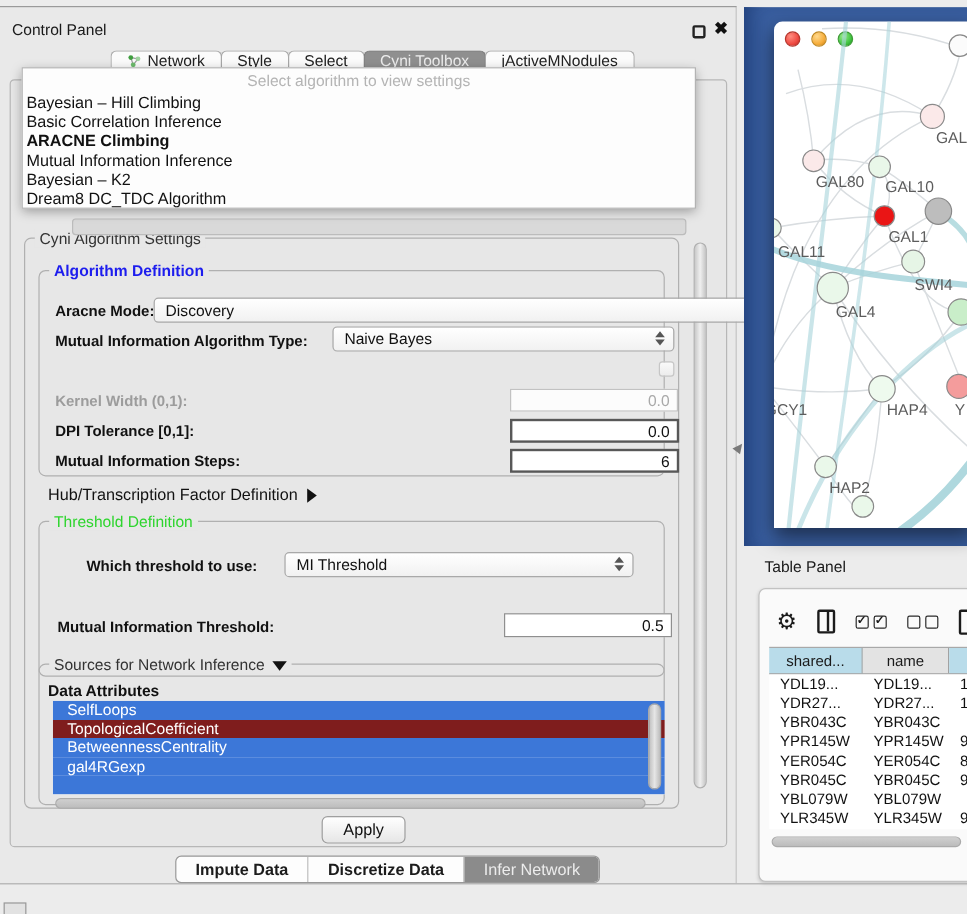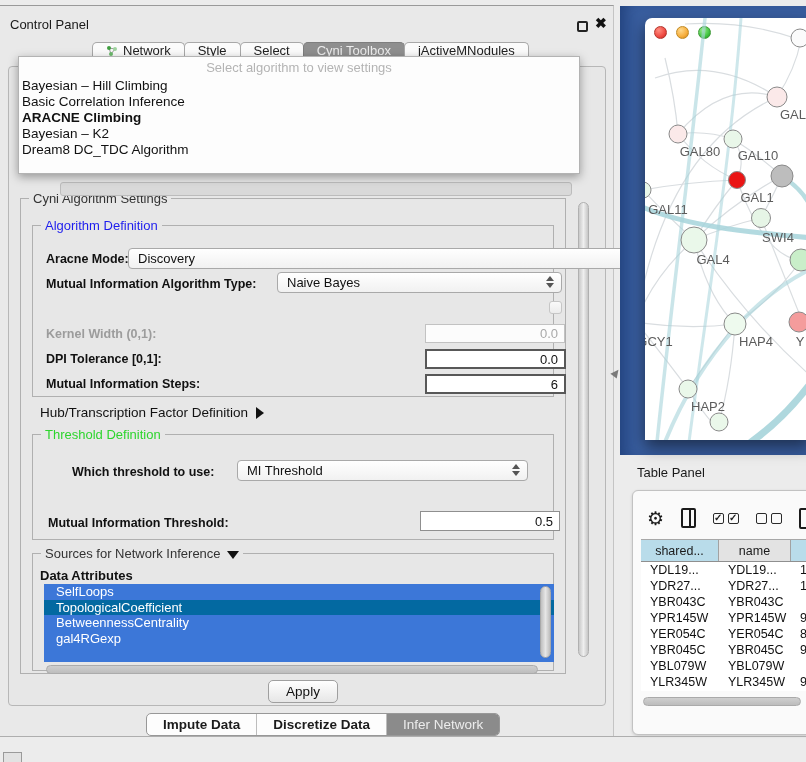--- a/index.html
+++ b/index.html
@@ -30,21 +30,21 @@
   #algo-popup { left:18px; top:56px; width:562px; height:118px; background:#fdfdfd;
     border:1px solid #b3b3b3; box-shadow:0 3px 9px rgba(0,0,0,.35); z-index:30; }
   #algo-popup .ph { text-align:center; font-size:13px; color:#b4b4b4; padding-top:3px; }
   #algo-popup .items { margin-top:3px; }
   #algo-popup .item { font-size:13.5px; color:#111; line-height:16px; padding-left:3px; }
   #algo-popup .item.bold { font-weight:bold; }
   #ghost-combo { left:60px; top:176px; width:512px; height:14px; background:#d9d9d9;
     border:1px solid #bcbcbc; border-radius:3px; z-index:5; }
 
   
-  .group { position:absolute; border:1px solid #b0b0b0; border-radius:0; }
+  .group { position:absolute; border:1px solid #b0b0b0; border-radius:6px; }
   .group-label { position:absolute; top:-8px; left:8px; background:#e7e7e7; padding:0 4px; font-size:13px; color:#333; white-space:nowrap; }
   .lbl { position:absolute; font-size:12.5px; font-weight:bold; color:#111; white-space:nowrap; }
   .lbl.disabled { color:#9c9c9c; }
 
   .combo { position:absolute; height:21px; border:1px solid #a9a9a9; border-radius:4px;
     background:linear-gradient(#ffffff,#f1f1f1); font-size:13px; color:#111;
     display:flex; align-items:center; padding-left:9px; }
   .combo .spin { position:absolute; right:7px; top:3px; display:flex; flex-direction:column; gap:2px; }
   .combo .up { width:0; height:0; border-left:4px solid transparent; border-right:4px solid transparent; border-bottom:5px solid #555; }
   .combo .dn { width:0; height:0; border-left:4px solid transparent; border-right:4px solid transparent; border-top:5px solid #555; }
@@ -159,21 +159,21 @@
     <div id="cp-content" class="abs"></div>
 
     <div id="ghost-combo" class="abs"></div>
 
     <div id="cp-vsb" class="abs"></div>
 
     <div class="group" style="left:20px; top:192px; width:546px; height:476px;">
       <span class="group-label">Cyni Algorithm Settings</span>
     </div>
 
-    <div class="group" style="left:32px; top:219px; width:522px; height:172px;">
+    <div class="group" style="left:32px; top:219px; width:522px; height:172px;font-weight:bold;">
       <span class="group-label" id="algdef-title" style="color: rgb(29, 29, 238);">Algorithm Definition</span>
     </div>
     <div class="lbl abs" style="left:46px; top:246px;">Aracne Mode:</div>
     <div class="combo" style="left:128px; top:242px; width:510px;">
       <span>Discovery</span>
       <span class="spin">
           <span class="up"></span>
           <span class="dn"></span>
         </span>
     </div>
@@ -190,41 +190,41 @@
     <div class="field soft" style="left:425px; top:318px; width:140px; height:19px;">0.0</div>
     <div class="lbl abs" style="left:46px; top:346px;">DPI Tolerance [0,1]:</div>
     <div class="field strong" style="left:425px; top:343px; width:141px; height:20px;">0.0</div>
     <div class="lbl abs" style="left:46px; top:371px;">Mutual Information Steps:</div>
     <div class="field strong" style="left:425px; top:368px; width:141px; height:20px;">6</div>
 
     <div class="abs" style="left:40px; top:399px; font-size:13.5px; color:#111;">
       <span>Hub/Transcription Factor Definition</span><span class="arrow-right"></span>
     </div>
 
-    <div class="group" style="left:32px; top:428px; width:522px; height:106px;">
+    <div class="group" style="left:32px; top:428px; width:522px; height:130px;">
       <span class="group-label" id="thr-title" style="color: rgb(46, 213, 46);">Threshold Definition</span>
     </div>
     <div class="lbl abs" style="left:72px; top:459px;">Which threshold to use:</div>
     <div class="combo" style="left:237px; top:454px; width:291px;">
       <span>MI Threshold</span>
       <span class="spin">
           <span class="up"></span>
           <span class="dn"></span>
         </span>
     </div>
     <div class="lbl abs" style="left:48px; top:510px;">Mutual Information Threshold:</div>
     <div class="field mid" style="left:420px; top:505px; width:140px; height:20px;">0.5</div>
 
     <div class="group" style="left:32px; top:547px; width:522px; height:118px;">
       <span class="group-label"><span>Sources for Network Inference</span><span class="arrow-down"></span></span>
     </div>
     <div class="lbl abs" style="left:40px; top:562px; font-size:13px;">Data Attributes</div>
     <div id="attr-list" class="abs">
         <div class="row" style="background: rgb(60, 119, 216);">SelfLoops</div>
-        <div class="row" style="background: #0369a1;">TopologicalCoefficient</div>
+        <div class="row" style="background: #7f1d1d;">TopologicalCoefficient</div>
         <div class="row" style="background: rgb(60, 119, 216);">BetweennessCentrality</div>
         <div class="row" style="background: rgb(60, 119, 216);">gal4RGexp</div>
         <div class="row" style="background: rgb(60, 119, 216);"></div>
       </div>
     <div id="attr-vsb" class="abs"></div>
     <div id="attr-hsb" class="abs"></div>
 
     <div id="apply-btn" class="abs">Apply</div>
 
     <div id="bottom-tabs" class="abs">
@@ -378,17 +378,18 @@
 
   <div id="bottom-divider" class="abs"></div>
   <div id="mini-square" class="abs"></div>
 
   <div id="algo-popup" class="abs">
     <div class="ph">Select algorithm to view settings</div>
     <div class="items">
         <div class="item">Bayesian – Hill Climbing</div>
         <div class="item">Basic Correlation Inference</div>
         <div class="item bold">ARACNE Climbing</div>
+        <div class="item">Mutual Information Inference</div>
         <div class="item">Bayesian – K2</div>
         <div class="item">Dream8 DC_TDC Algorithm</div>
       </div>
   </div>
 </div>
 
 </body></html>

